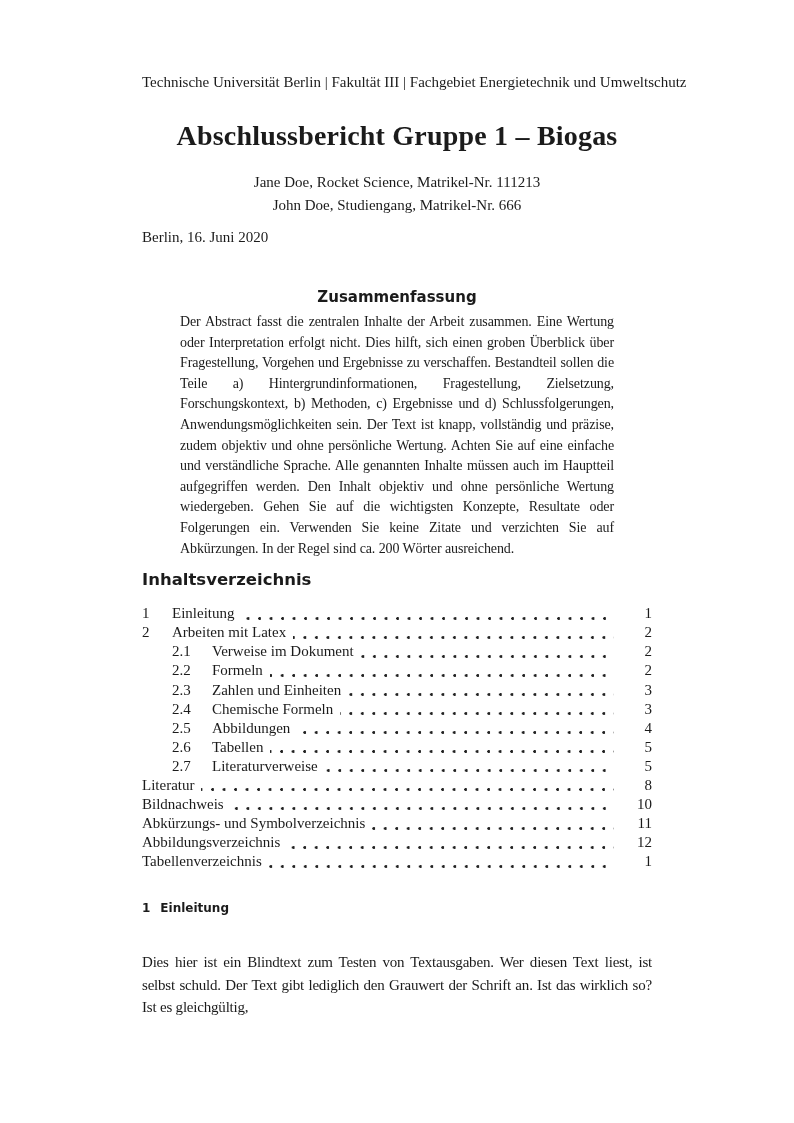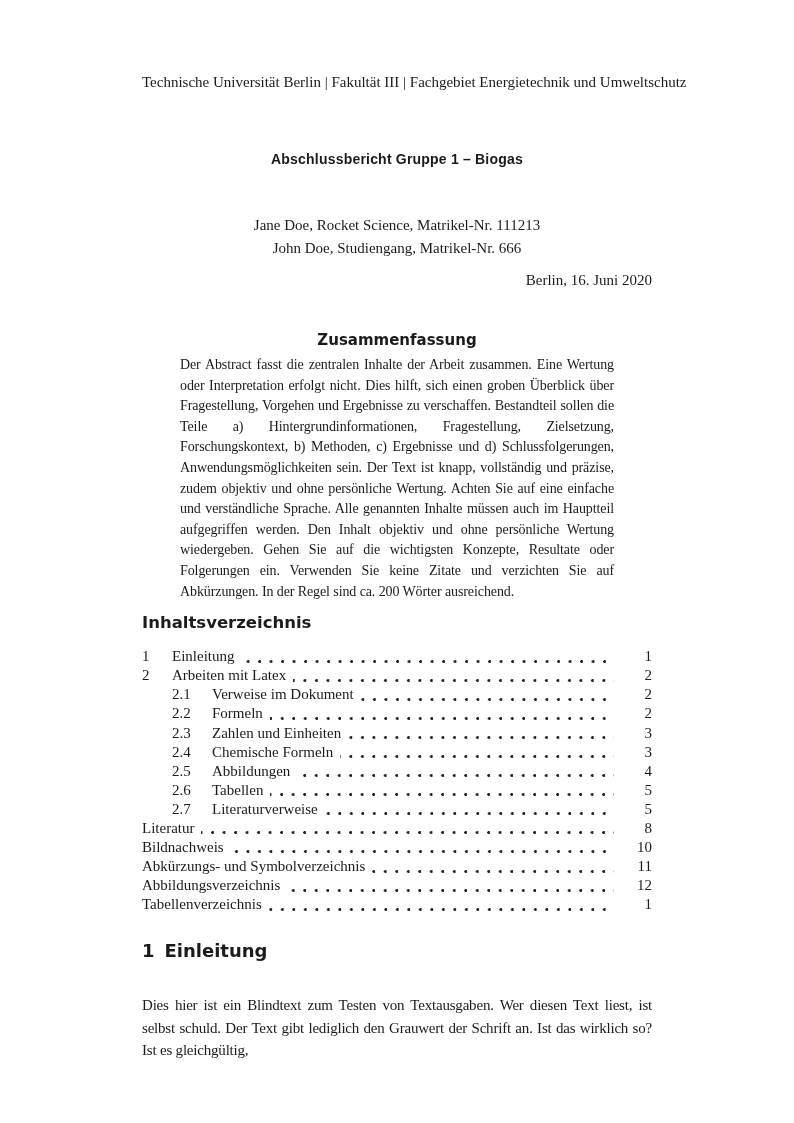--- a/index.html
+++ b/index.html
@@ -21,37 +21,37 @@
   }
   
   .affiliation {
     text-align: center;
     font-size: 15px;
     line-height: 22px;
     white-space: nowrap;
   }
   
   .report-title {
-    margin-top: 51px;
-    text-align: center;
-    font-family: Liberation Sans, sans-serif;
-    font-weight: bold;
-    font-size: 14px;
+    margin-top: 28px;
+    text-align: center;
+    font-family: Liberation Serif, serif;
+    font-weight: bold;
+    font-size: 28px;
     line-height: 30px;
     letter-spacing: 0.2px;
   }
   .authors {
-    margin-top: 40px;
+    margin-top: 20px;
     text-align: center;
     font-size: 15px;
     line-height: 23px;
   }
   .dates {
     margin-top: 9px;
-    text-align: right;
+    text-align: left;
     font-size: 15px;
     line-height: 23px;
   }
   
   .abstract-heading {
     margin-top: 38px;
     text-align: center;
     font-family: "DejaVu Sans", sans-serif;
     font-weight: bold;
     font-size: 15px;
@@ -105,21 +105,21 @@
     flex: 0 0 auto;
     min-width: 24px;
     padding-left: 14px;
     text-align: right;
   }
   
   .section-heading {
     margin-top: 26px;
     font-family: "DejaVu Sans", sans-serif;
     font-weight: bold;
-    font-size: 18px;
+    font-size: 12px;
     line-height: 22px;
   }
   .section-heading .sec-num { margin-right: 10px; }
   .body-par {
     margin-top: 32px;
     font-size: 15px;
     line-height: 22.5px;
     text-align: justify;
     letter-spacing: -0.2px;
   }

